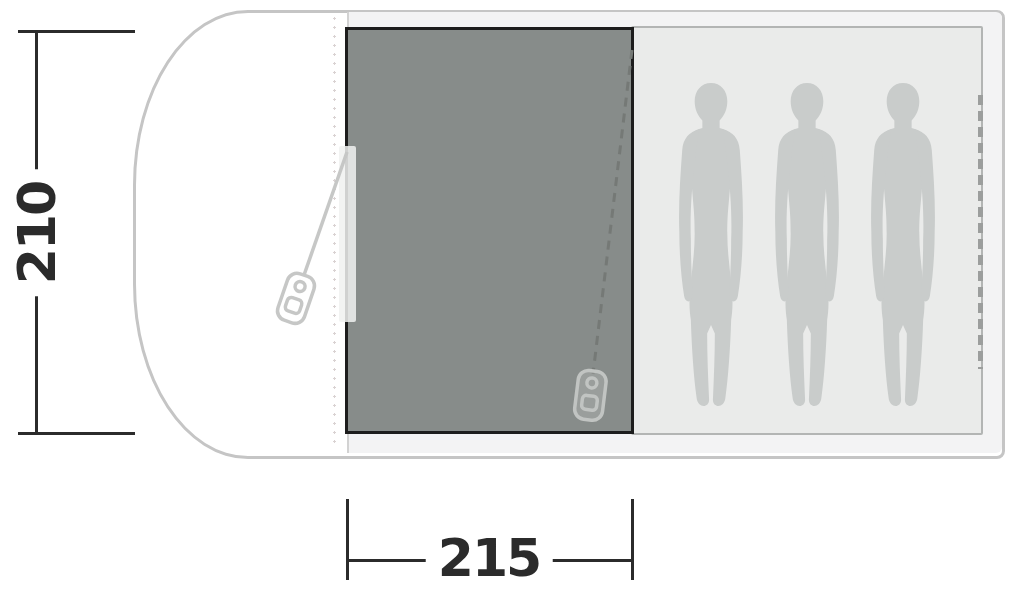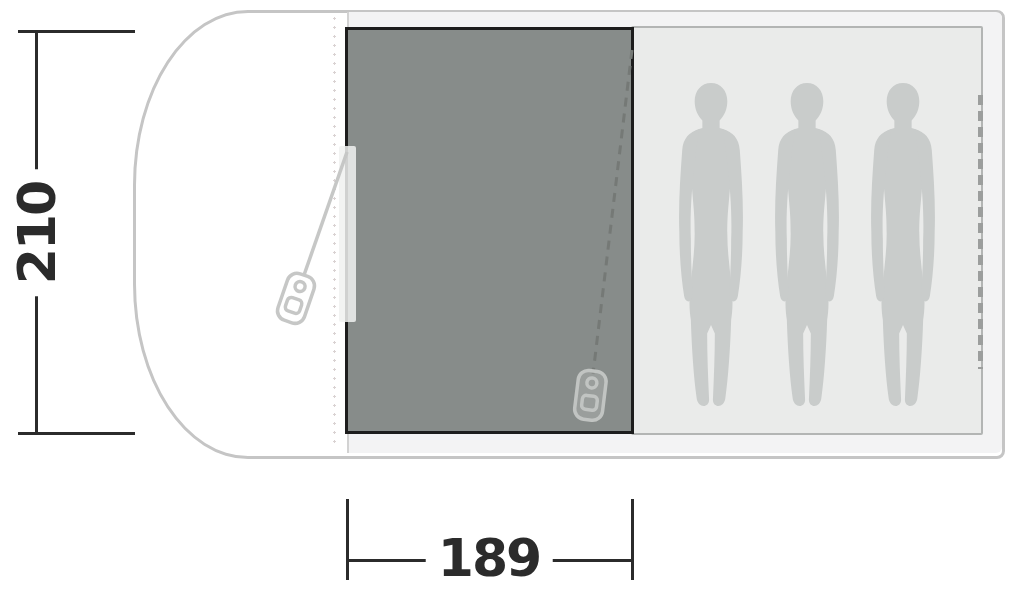--- a/index.html
+++ b/index.html
@@ -157,16 +157,16 @@
     <div class="abs dim dim-v-line"></div>
     <div class="abs dim dim-v-tick-top"></div>
     <div class="abs dim dim-v-tick-bottom"></div>
     <div class="abs dim-label dim-label-height">210</div>
   </div>
 
   <div>
     <div class="abs dim dim-h-line"></div>
     <div class="abs dim dim-h-tick-left"></div>
     <div class="abs dim dim-h-tick-right"></div>
-    <div class="abs dim-label dim-label-width">189</div>
+    <div class="abs dim-label dim-label-width">215</div>
   </div>
 
 </div>
 
 </body></html>

